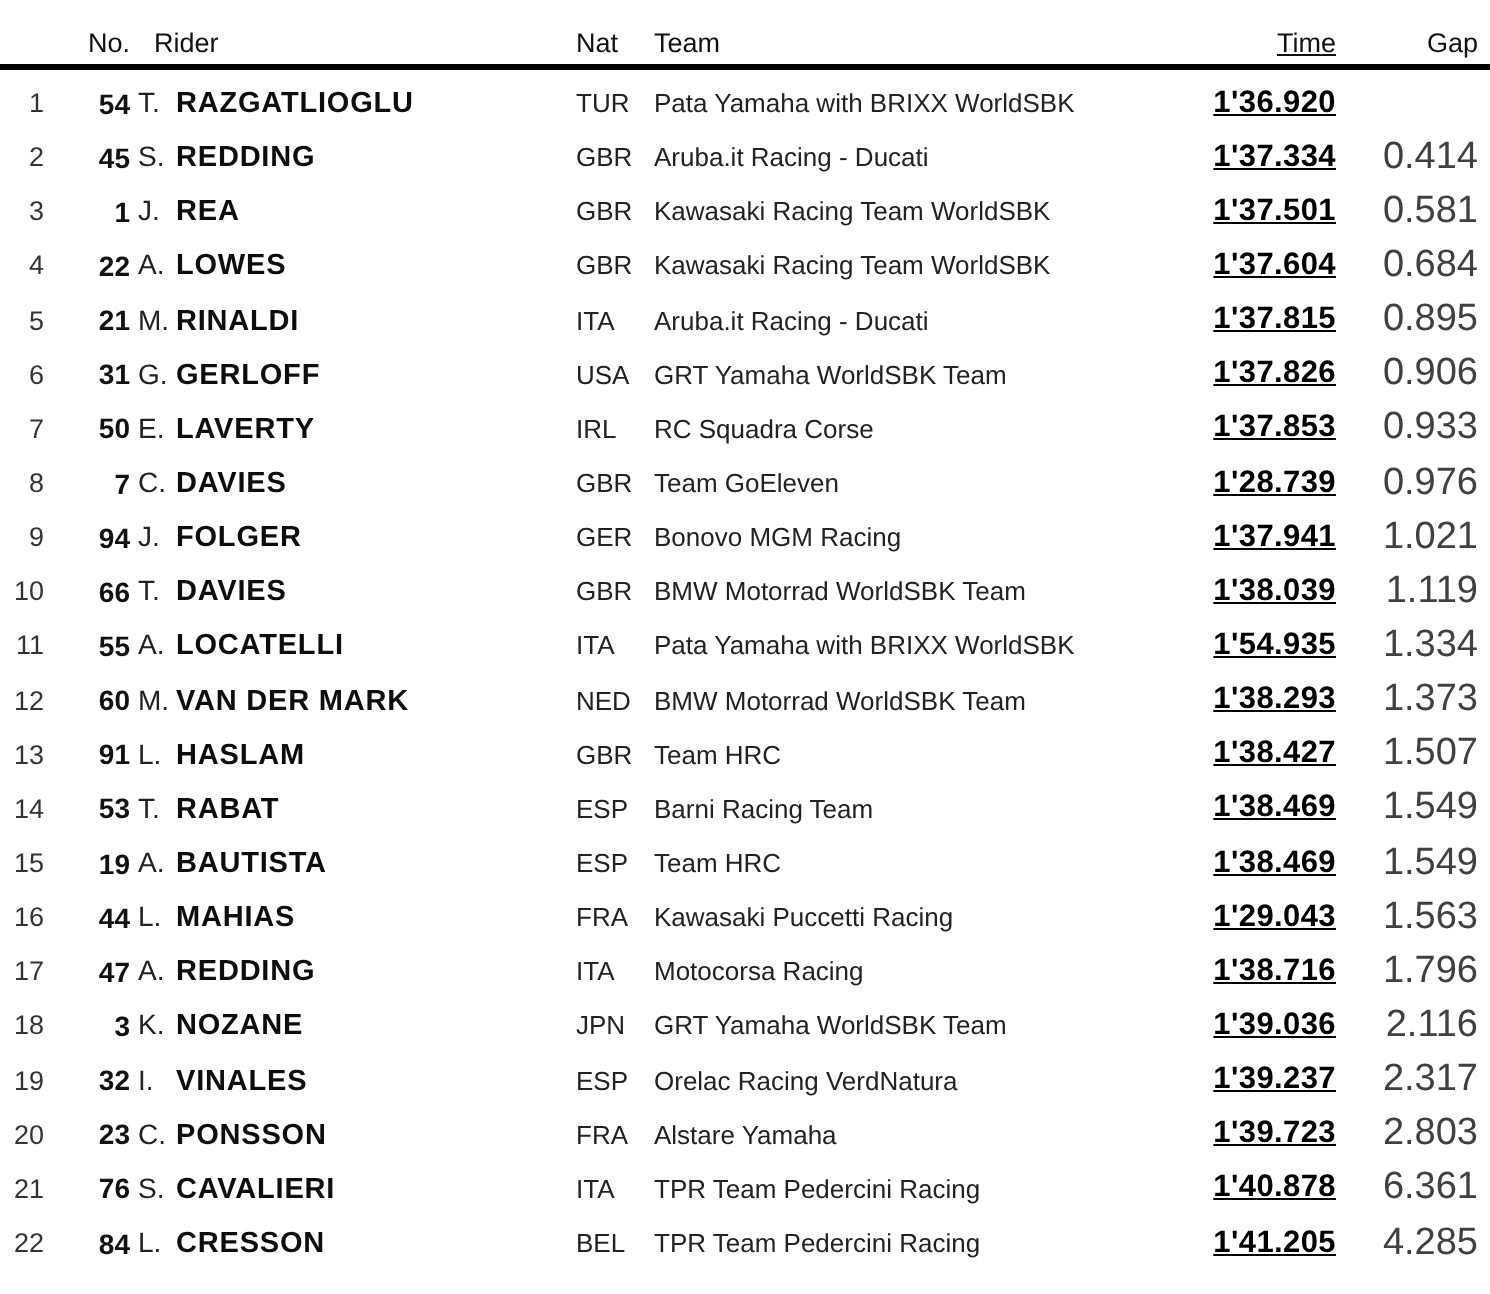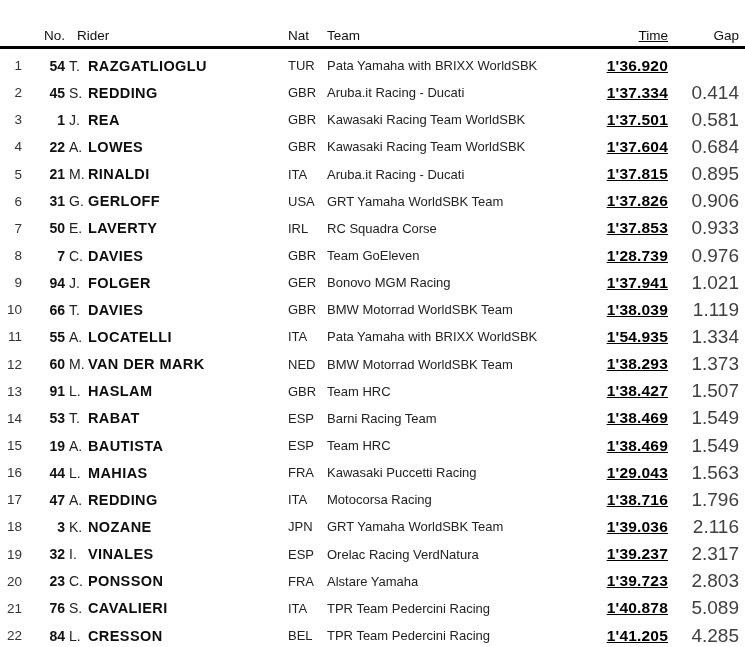--- a/index.html
+++ b/index.html
@@ -1,21 +1,21 @@
 <!DOCTYPE html>
 <html><head>
 <meta charset="utf-8">
 <style>
   html,body{margin:0;padding:0;}
   body{
     width:745px;height:647px;background:#ffffff;
     font-family:"Liberation Sans",sans-serif;color:#1a1a1a;
     overflow:hidden;
   }
-  .sheet{position:relative;width:744px;height:647px;box-sizing:border-box;padding-top:20px;}
+  .sheet{position:relative;width:744px;height:647px;box-sizing:border-box;padding-top:6px;}
   .row{
     display:grid;
     grid-template-columns:22px 43px 223px 39px 250px 91px 71px;
     align-items:center;
     height:27.15px;
   }
   .row.header{height:23px;align-items:end;padding-bottom:3px;}
   .rule{height:3px;background:#000;width:745px;}
   .rows{padding-top:3px;}
   .c{display:block;white-space:nowrap;overflow:visible;}
@@ -290,21 +290,21 @@
       <div class="row">
         <span class="c pos">21</span>
         <span class="c no">76</span>
         <span class="c rider">
           <span class="c initial">S.</span>
           <span class="c surname">CAVALIERI</span>
         </span>
         <span class="c nat">ITA</span>
         <span class="c team">TPR Team Pedercini Racing</span>
         <span class="c time">1'40.878</span>
-        <span class="c gap">5.089</span>
+        <span class="c gap">6.361</span>
       </div>
       <div class="row">
         <span class="c pos">22</span>
         <span class="c no">84</span>
         <span class="c rider">
           <span class="c initial">L.</span>
           <span class="c surname">CRESSON</span>
         </span>
         <span class="c nat">BEL</span>
         <span class="c team">TPR Team Pedercini Racing</span>

